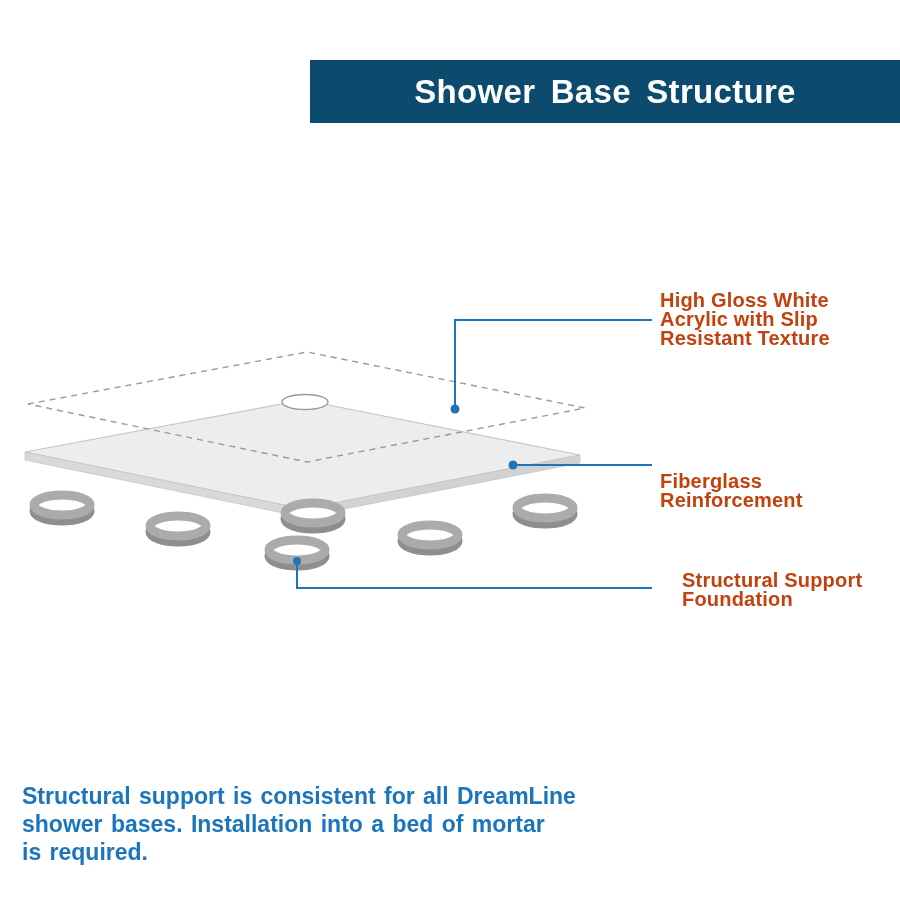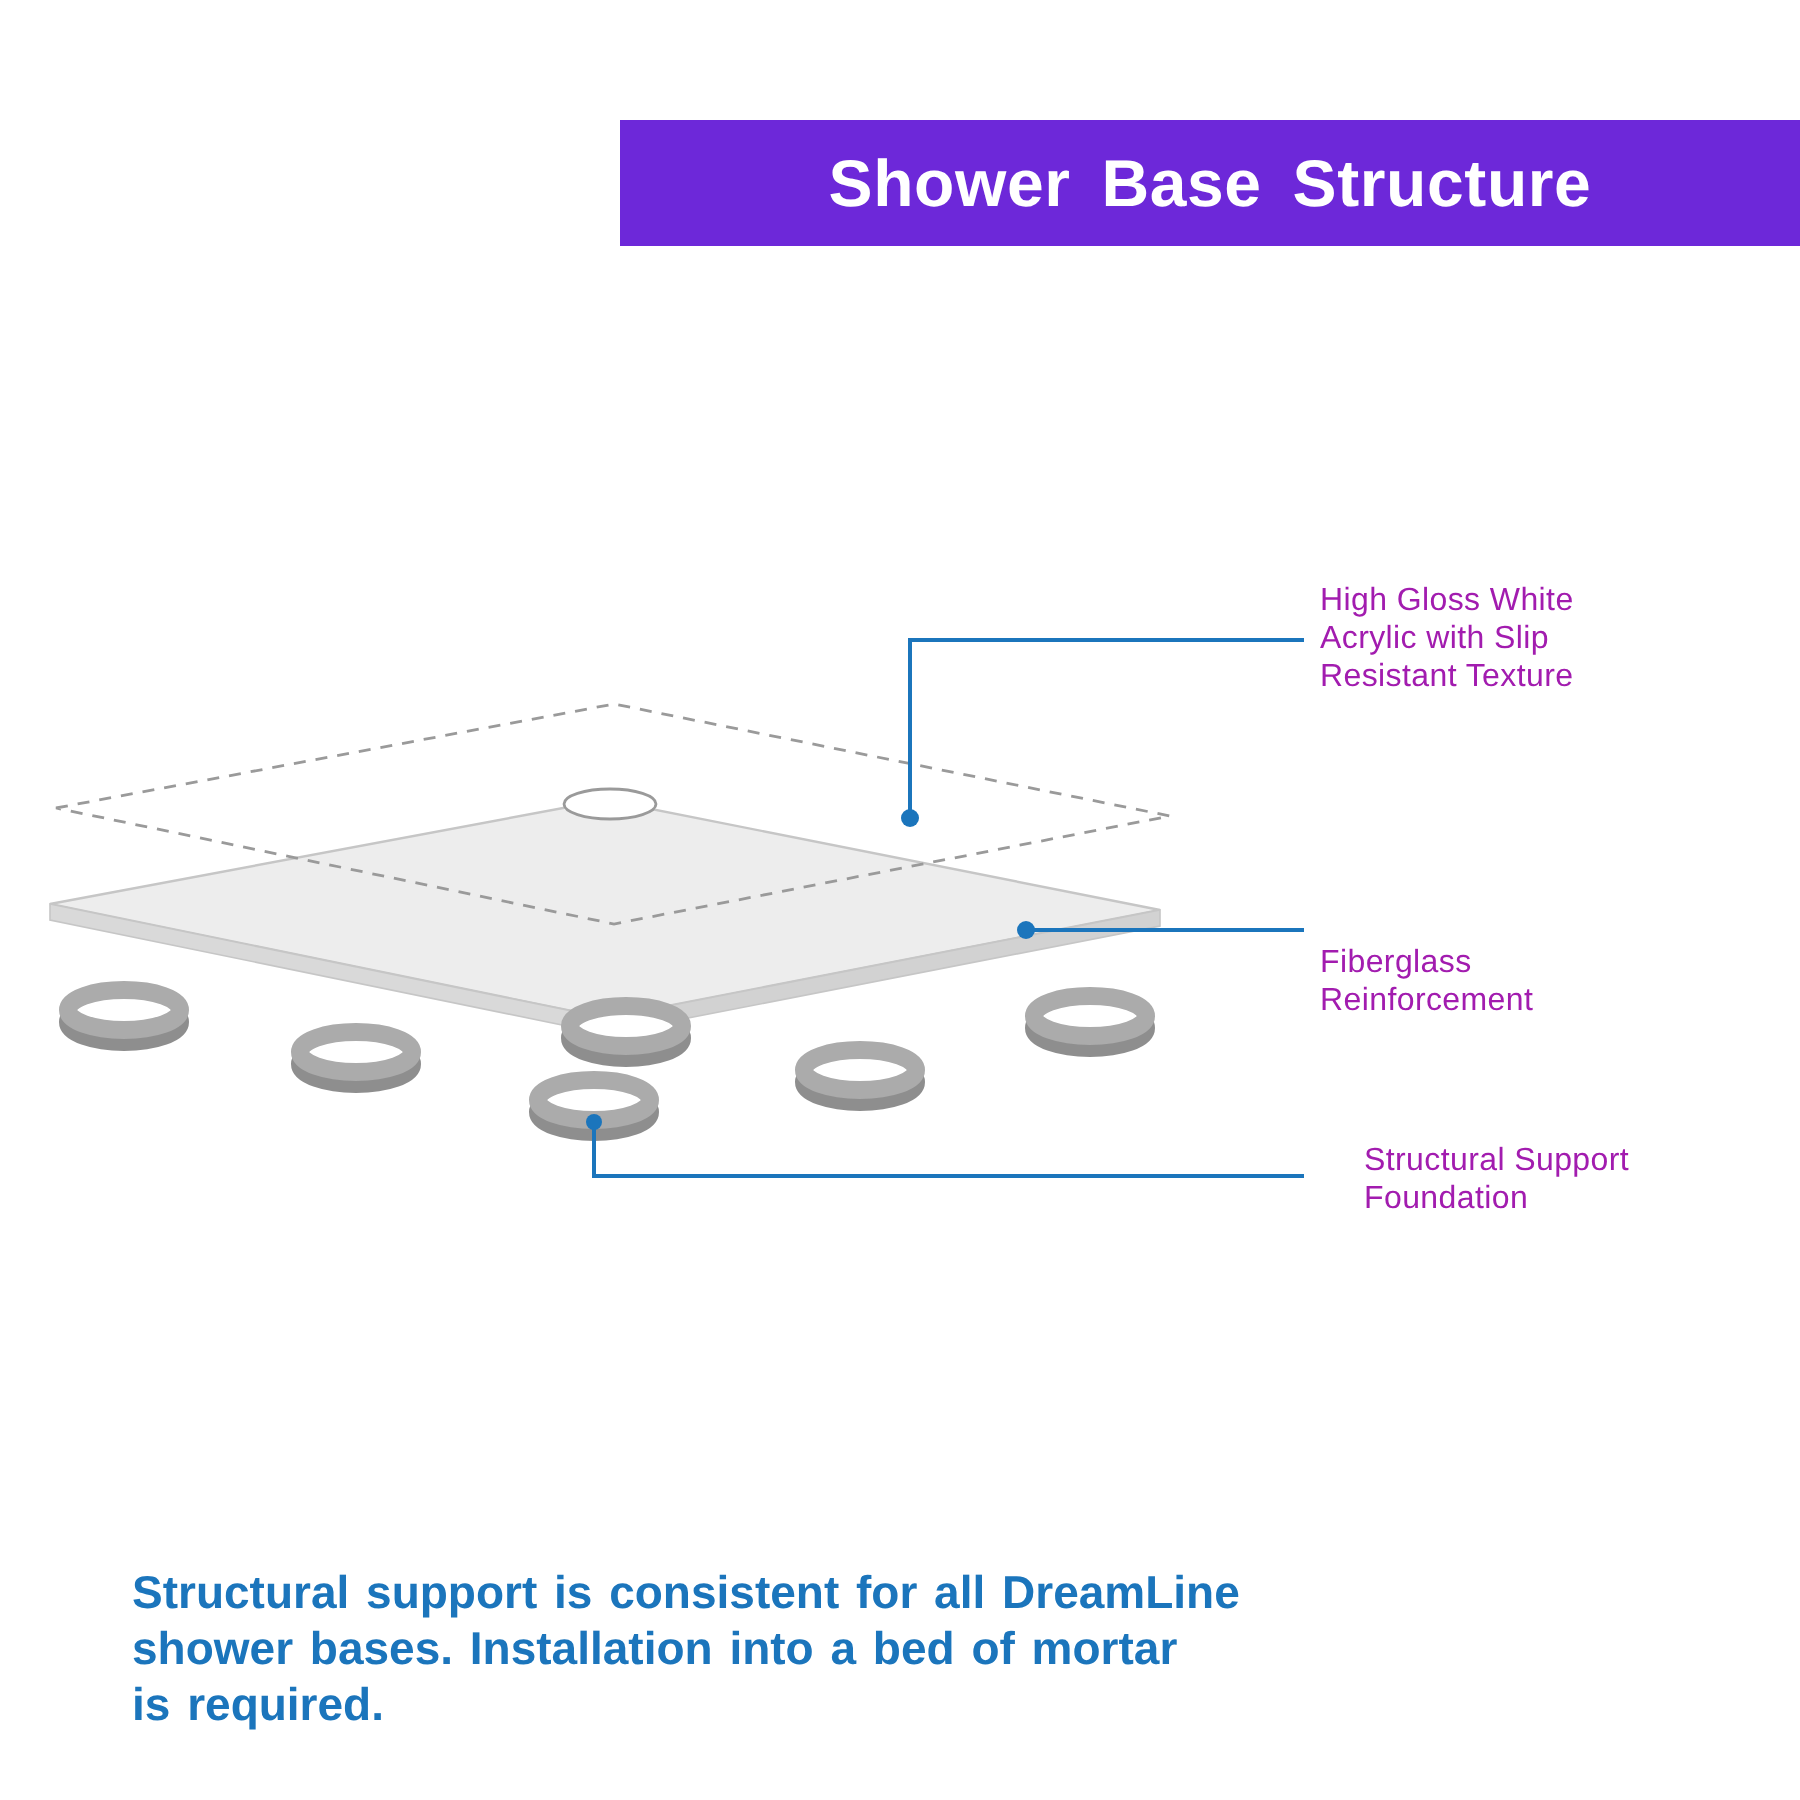--- a/index.html
+++ b/index.html
@@ -20,61 +20,60 @@
     width: 900px;
     height: 900px;
     background: #ffffff;
   }
   .header-bar {
     position: absolute;
     left: 310px;
     top: 60px;
     width: 590px;
     height: 63px;
-    background: #6d28d9;
+    background: #0c4a6e;
     display: flex;
     align-items: center;
     justify-content: center;
   }
   .header-title {
     color: #ffffff;
     font-size: 33px;
     font-weight: 700;
     word-spacing: 6px;
     letter-spacing: 0.3px;
     white-space: pre;
   }
   svg.diagram {
     position: absolute;
     left: 0;
     top: 0;
   }
   .callout-label {
     position: absolute;
-    color: #a21caf;
-    font-weight: 400;
-    font-size: 16px;
+    color: #c2410c;
+    font-weight: 700;
+    font-size: 20px;
     line-height: 19px;
     white-space: pre-line;
     letter-spacing: 0.2px;
   }
   #label-acrylic   { left: 660px; top: 291px; }
   #label-fiberglass{ left: 660px; top: 472px; }
   #label-foundation{ left: 682px; top: 571px; }
   .footer-note {
     position: absolute;
     left: 22px;
     top: 782px;
     color: #1b75bc;
     font-weight: 700;
     font-size: 23px;
     line-height: 28px;
     white-space: pre;
     word-spacing: 2px;
-    margin-left: 44px;
   }
 </style>
 </head>
 <body>
 
 <div class="page">
 
   <div class="header-bar">
     <div class="header-title">Shower Base Structure</div>
   </div>

